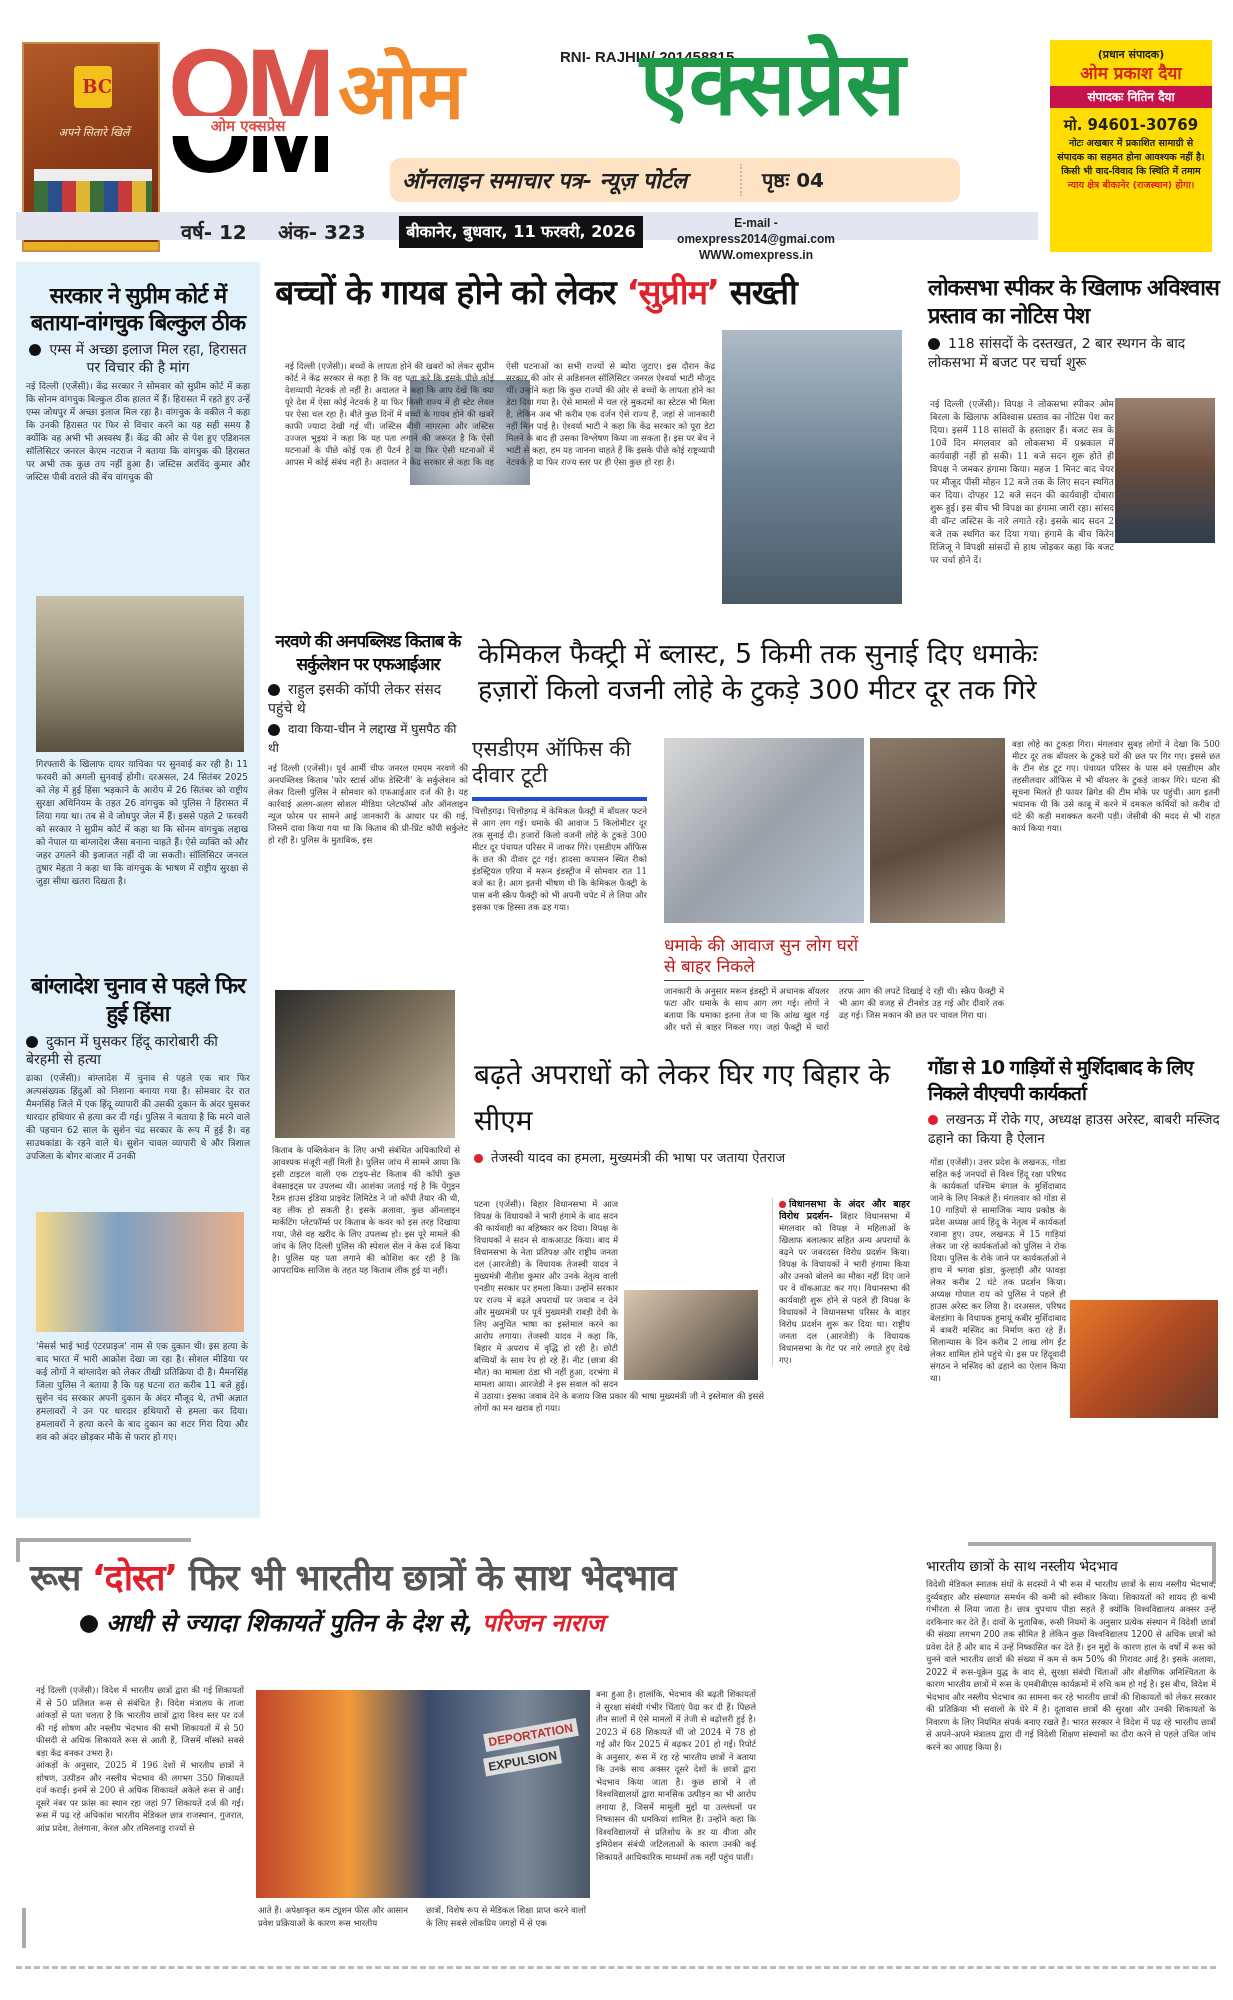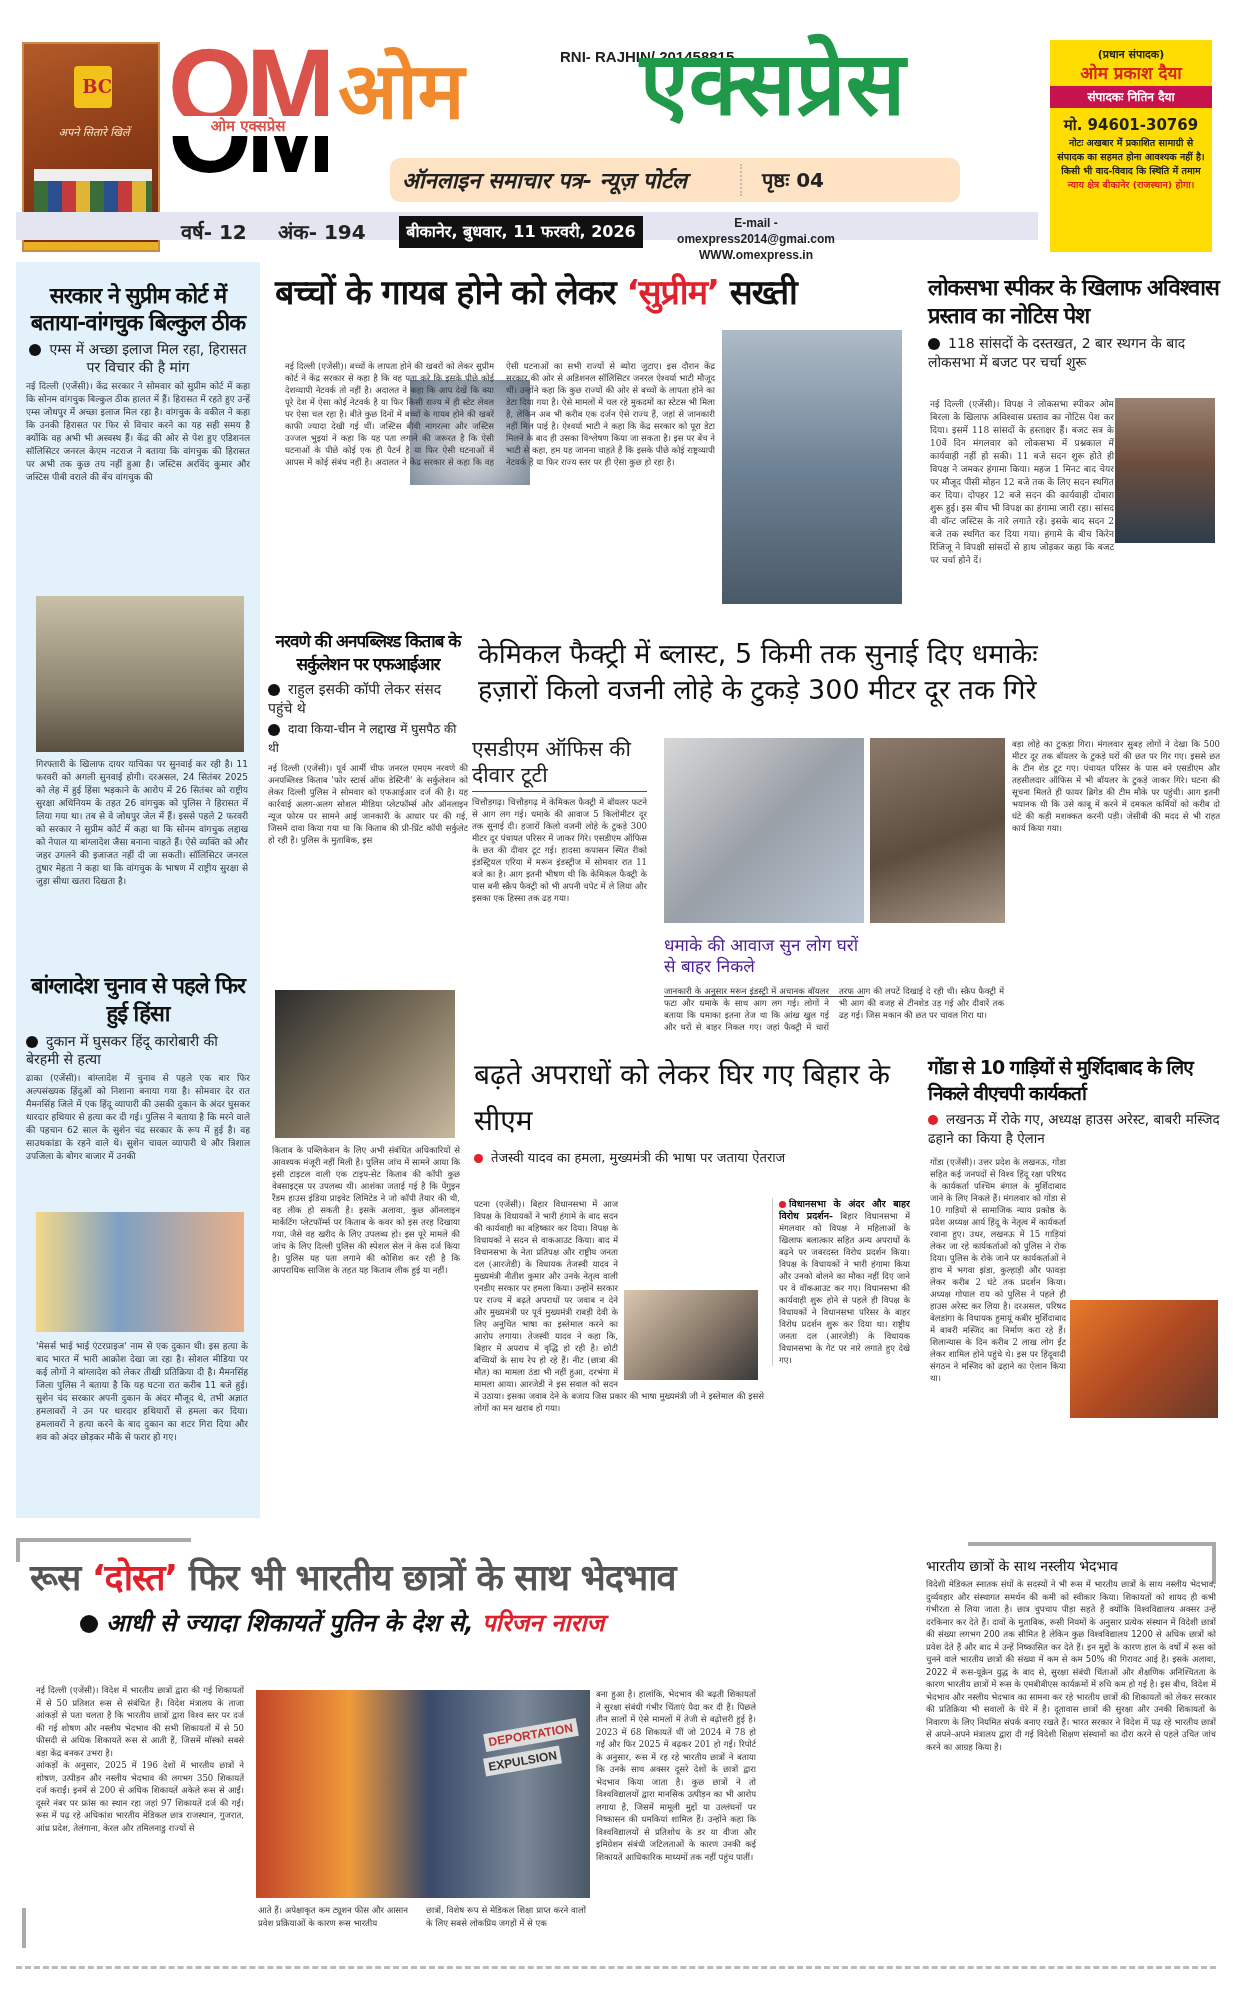--- a/index.html
+++ b/index.html
@@ -70,21 +70,21 @@
 <div class="abs title2">एक्सप्रेस</div>
 
 <div class="abs sub">
   <div class="t">ऑनलाइन समाचार पत्र- न्यूज़ पोर्टल</div>
   <div class="sep"></div>
   <div class="pg">पृष्ठः 04</div>
 </div>
 
 <div class="abs strip">
   <div class="v">वर्ष- 12</div>
-  <div class="a">अंक- 194</div>
+  <div class="a">अंक- 323</div>
   <div class="date">बीकानेर, बुधवार, 11 फरवरी, 2026</div>
   <div class="mail">
     <div>E-mail - omexpress2014@gmai.com</div>
     <div>WWW.omexpress.in</div>
   </div>
 </div>
 
 <div class="abs edbox">
   <div class="l1">(प्रधान संपादक)</div>
   <div class="l2">ओम प्रकाश दैया</div>
@@ -132,27 +132,27 @@
   <div class="body" style="margin-top:4px;font-size:8.5px;line-height:12px">नई दिल्ली (एजेंसी)। पूर्व आर्मी चीफ जनरल एमएम नरवणे की अनपब्लिश्ड किताब 'फोर स्टार्स ऑफ डेस्टिनी' के सर्कुलेशन को लेकर दिल्ली पुलिस ने सोमवार को एफआईआर दर्ज की है। यह कार्रवाई अलग-अलग सोशल मीडिया प्लेटफॉर्म्स और ऑनलाइन न्यूज फोरम पर सामने आई जानकारी के आधार पर की गई, जिसमें दावा किया गया था कि किताब की प्री-प्रिंट कॉपी सर्कुलेट हो रही है। पुलिस के मुताबिक, इस</div>
 </div>
 <div class="abs photo" style="left:275px;top:990px;width:180px;height:148px;background:linear-gradient(135deg,#2d2d2d,#7a6f5a 50%,#c8b8a0)"></div>
 <div class="abs body" style="left:272px;top:1144px;width:188px;font-size:8.5px;line-height:12px">किताब के पब्लिकेशन के लिए अभी संबंधित अधिकारियों से आवश्यक मंजूरी नहीं मिली है। पुलिस जांच में सामने आया कि इसी टाइटल वाली एक टाइप-सेट किताब की कॉपी कुछ वेबसाइट्स पर उपलब्ध थी। आशंका जताई गई है कि पेंगुइन रैंडम हाउस इंडिया प्राइवेट लिमिटेड ने जो कॉपी तैयार की थी, वह लीक हो सकती है। इसके अलावा, कुछ ऑनलाइन मार्केटिंग प्लेटफॉर्म्स पर किताब के कवर को इस तरह दिखाया गया, जैसे वह खरीद के लिए उपलब्ध हो। इस पूरे मामले की जांच के लिए दिल्ली पुलिस की स्पेशल सेल ने केस दर्ज किया है। पुलिस यह पता लगाने की कोशिश कर रही है कि आपराधिक साजिश के तहत यह किताब लीक हुई या नहीं।</div>
 
 <div class="abs" style="left:478px;top:636px;width:740px">
   <div class="hl" style="font-size:27px;line-height:36px;font-weight:normal;letter-spacing:0">केमिकल फैक्ट्री में ब्लास्ट, 5 किमी तक सुनाई दिए धमाकेः</div>
   <div class="hl" style="font-size:27px;line-height:36px;font-weight:normal;letter-spacing:0">हज़ारों किलो वजनी लोहे के टुकड़े 300 मीटर दूर तक गिरे</div>
 </div>
 <div class="abs" style="left:472px;top:736px;width:175px">
-  <div style="font:21px/26px 'DejaVu Serif',serif;color:#222;border-bottom:1px solid #1d4ed8;padding-bottom:3px">एसडीएम ऑफिस की दीवार टूटी</div>
+  <div style="font:21px/26px 'DejaVu Serif',serif;color:#222;border-bottom:4px solid #1d4ed8;padding-bottom:9px">एसडीएम ऑफिस की दीवार टूटी</div>
   <div class="body" style="margin-top:4px;font-size:8.5px;line-height:12px">चित्तौड़गढ़। चित्तौड़गढ़ में केमिकल फैक्ट्री में बॉयलर फटने से आग लग गई। धमाके की आवाज 5 किलोमीटर दूर तक सुनाई दी। हजारों किलो वजनी लोहे के टुकड़े 300 मीटर दूर पंचायत परिसर में जाकर गिरे। एसडीएम ऑफिस के छत की दीवार टूट गई। हादसा कपासन स्थित रीको इंडस्ट्रियल एरिया में मरून इंडस्ट्रीज में सोमवार रात 11 बजे का है। आग इतनी भीषण थी कि केमिकल फैक्ट्री के पास बनी स्क्रैप फैक्ट्री को भी अपनी चपेट में ले लिया और इसका एक हिस्सा तक ढह गया।</div>
 </div>
 <div class="abs photo" style="left:664px;top:738px;width:200px;height:185px;background:linear-gradient(135deg,#d8d8d8,#9aa0a8 50%,#b8c4d0)"></div>
 <div class="abs photo" style="left:870px;top:738px;width:135px;height:185px;background:linear-gradient(160deg,#8c7b6a,#5d4d3f 55%,#a89888)"></div>
 <div class="abs" style="left:664px;top:935px;width:200px">
-  <div style="font:17px/21px 'DejaVu Serif',serif;color:#4c1d95;border-bottom:1px solid #444;padding-bottom:19px">धमाके की आवाज सुन लोग घरों से बाहर निकले</div>
+  <div style="font:17px/21px 'DejaVu Serif',serif;color:#b91c1c;border-bottom:1px solid #444;padding-bottom:3px">धमाके की आवाज सुन लोग घरों से बाहर निकले</div>
 </div>
 <div class="abs body" style="left:664px;top:985px;width:340px;column-count:2;column-gap:10px;font-size:8.5px;line-height:12px;height:60px">जानकारी के अनुसार मरून इंडस्ट्री में अचानक बॉयलर फटा और धमाके के साथ आग लग गई। लोगों ने बताया कि धमाका इतना तेज था कि आंख खुल गई और घरों से बाहर निकल गए। जहां फैक्ट्री में चारों तरफ आग की लपटें दिखाई दे रही थी। स्क्रैप फैक्ट्री में भी आग की वजह से टीनशेड उड़ गई और दीवारें तक ढह गई। जिस मकान की छत पर चावल गिरा था।</div>
 <div class="abs" style="left:1012px;top:738px;width:208px">
   <div class="body" style="font-size:8.5px;line-height:12px">बड़ा लोहे का टुकड़ा गिरा। मंगलवार सुबह लोगों ने देखा कि 500 मीटर दूर तक बॉयलर के टुकड़े घरों की छत पर गिर गए। इससे छत के टीन शेड टूट गए। पंचायत परिसर के पास बने एसडीएम और तहसीलदार ऑफिस में भी बॉयलर के टुकड़े जाकर गिरे। घटना की सूचना मिलते ही फायर ब्रिगेड की टीम मौके पर पहुंची। आग इतनी भयानक थी कि उसे काबू में करने में दमकल कर्मियों को करीब दो घंटे की कड़ी मशक्कत करनी पड़ी। जेसीबी की मदद से भी राहत कार्य किया गया।</div>
 </div>
 
 <div class="abs" style="left:474px;top:1052px;width:460px">
   <div class="hl" style="font-size:28px;line-height:46px;font-weight:normal;letter-spacing:0;font-family:'DejaVu Serif',serif">बढ़ते अपराधों को लेकर घिर गए बिहार के सीएम</div>
   <div class="kick" style="margin-top:4px;font-size:13px"><span class="dot red" style="width:9px;height:9px"></span><span>तेजस्वी यादव का हमला, मुख्यमंत्री की भाषा पर जताया ऐतराज</span></div>
 </div>

